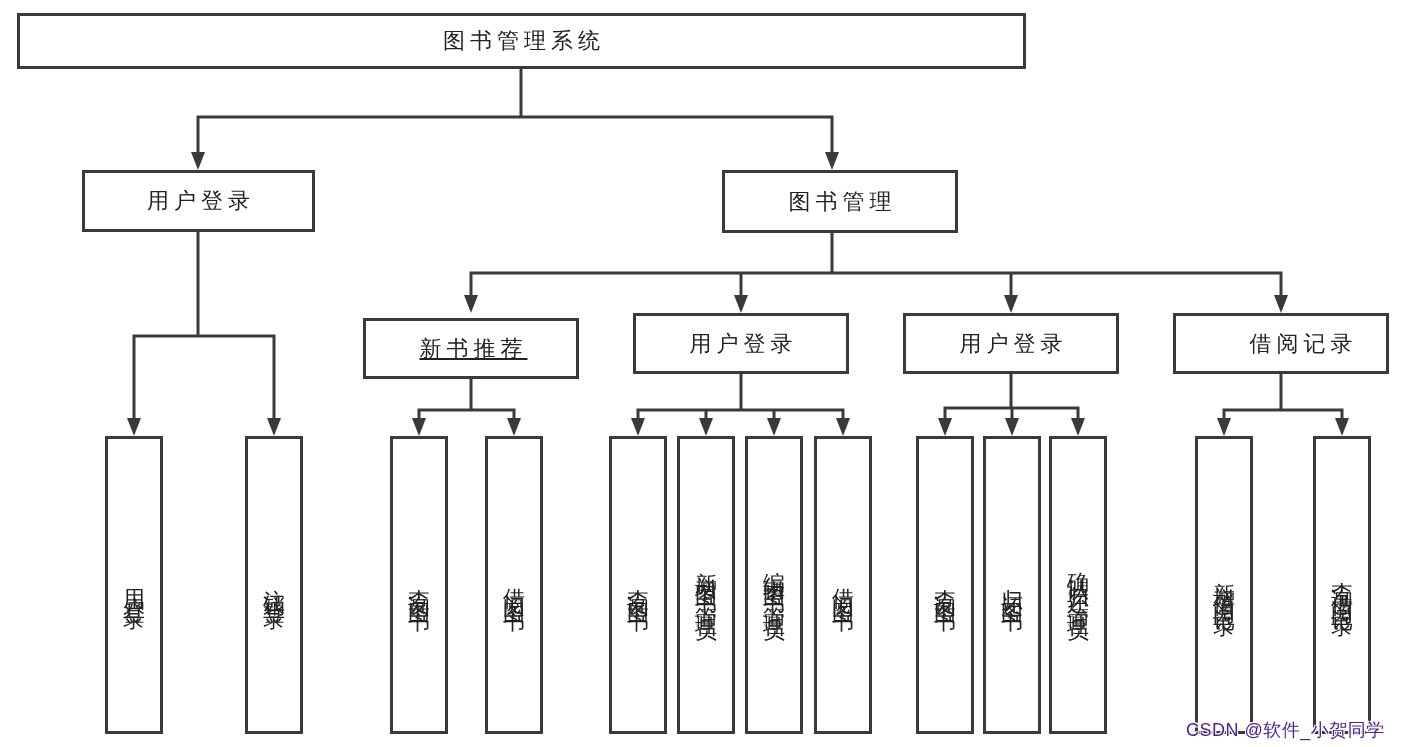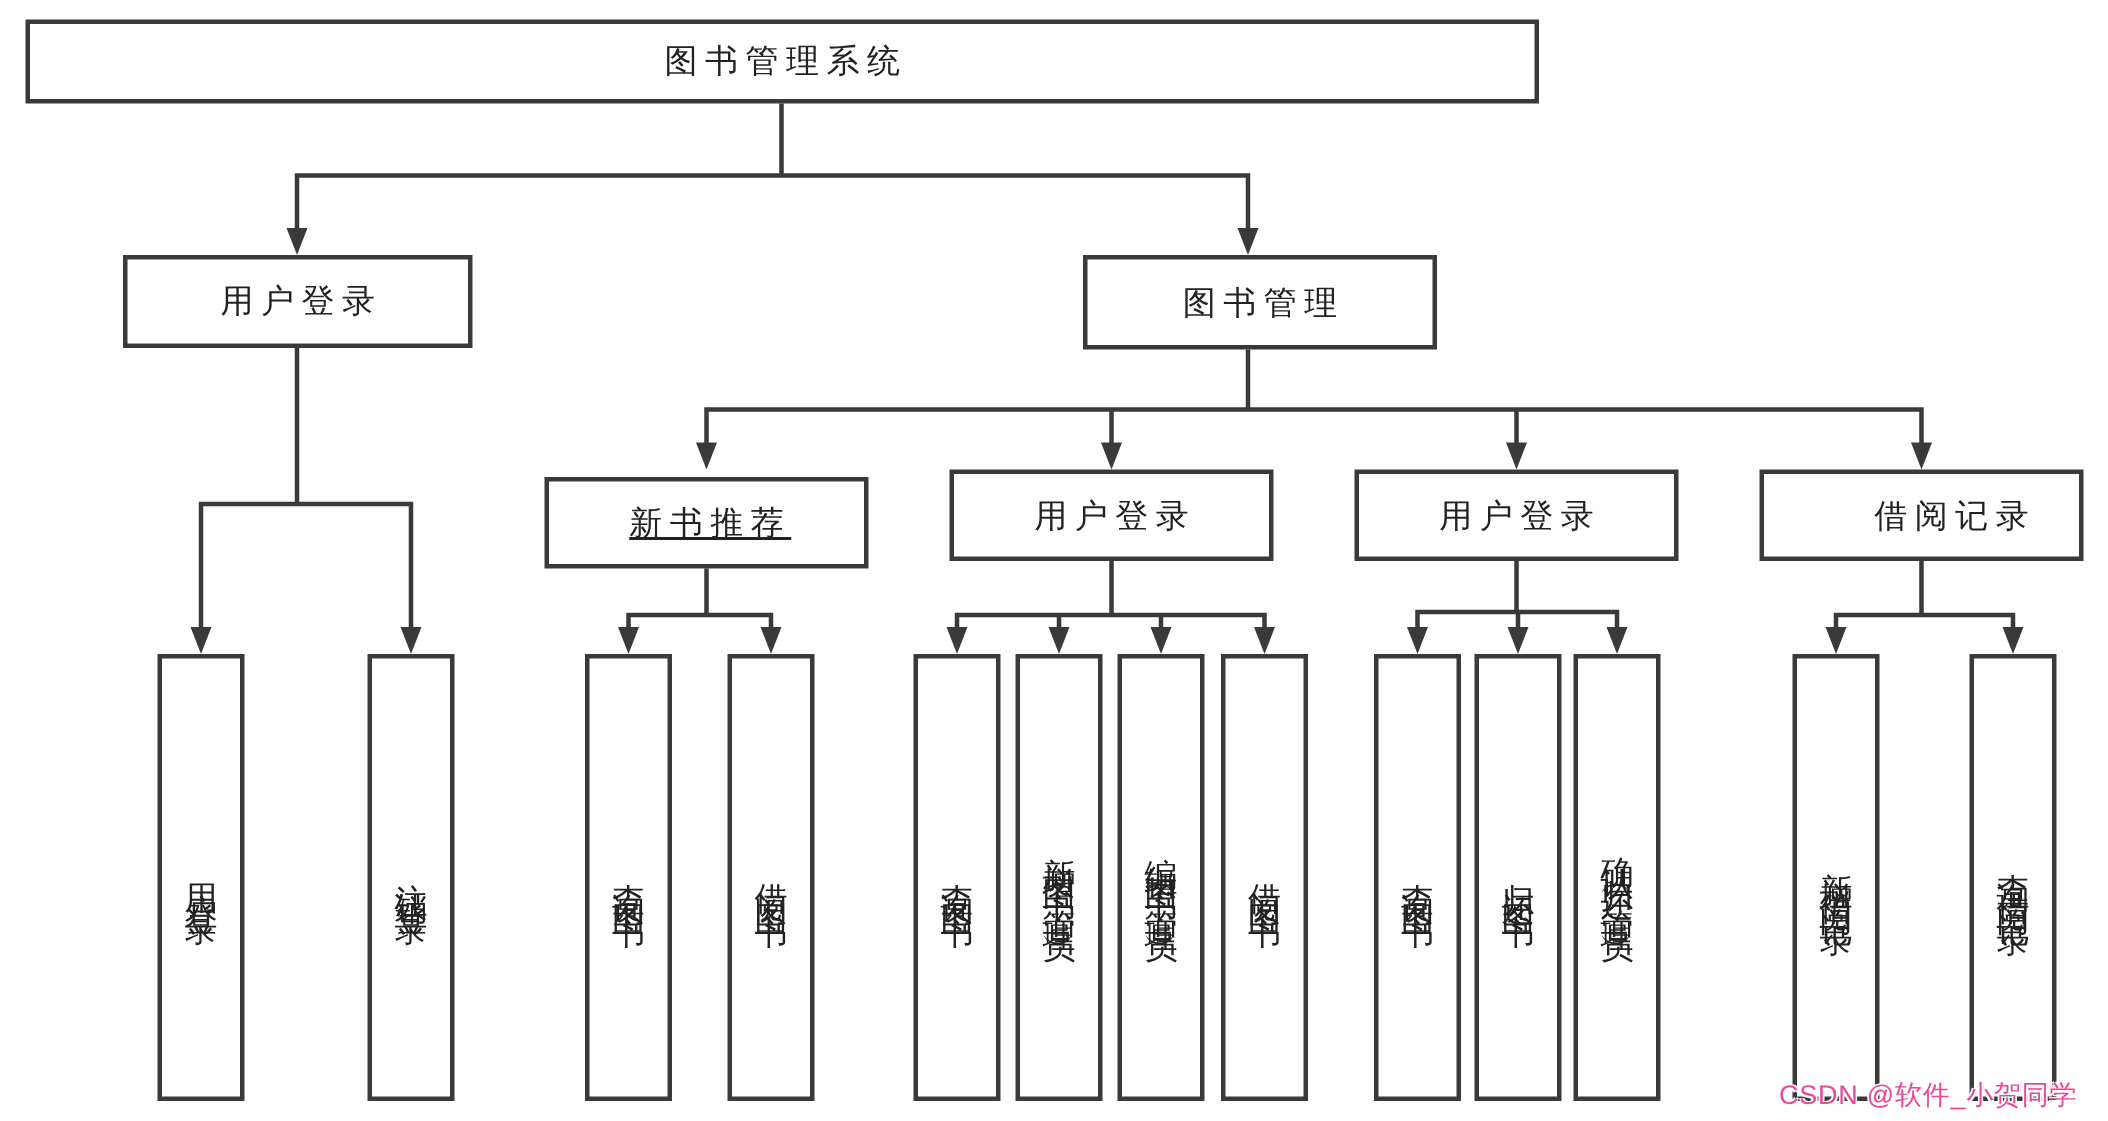--- a/index.html
+++ b/index.html
@@ -39,21 +39,21 @@
     position:absolute;left:0;top:0;
     pointer-events:none;
   }
   #connectors path{stroke:#3a3a3a;stroke-width:3;fill:none;}
   #connectors polygon{fill:#3a3a3a;stroke:none;}
   #watermark{
     position:absolute;
     left:1186px;top:718px;
     font-size:18px;
     letter-spacing:0.5px;
-    color:#ec4899;
+    color:#4c1d95;
     white-space:nowrap;
     text-shadow:1px 1px 0 #ffffff,-1px -1px 0 #ffffff,1px -1px 0 #ffffff,-1px 1px 0 #ffffff;
     z-index:5;
   }
 </style>
 </head>
 <body>
 
 <div id="stage">
 

